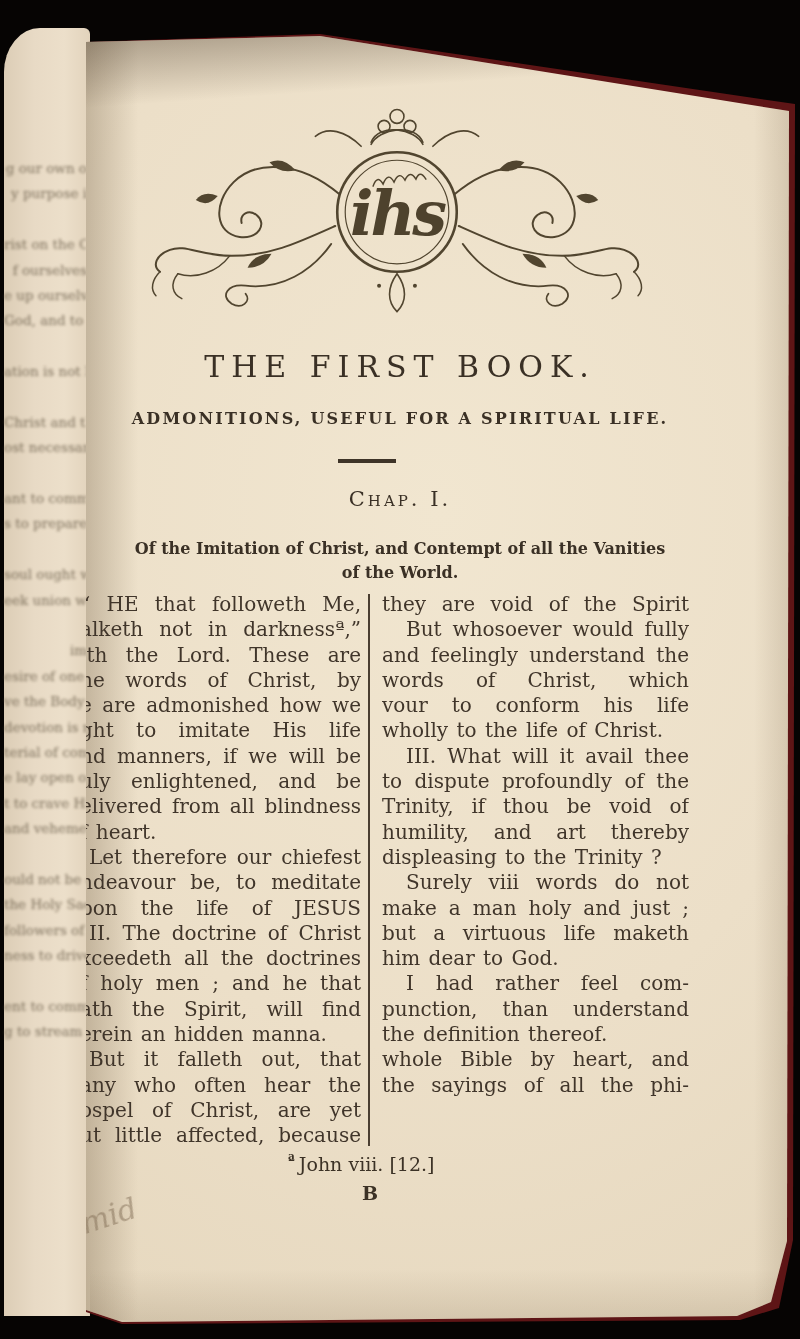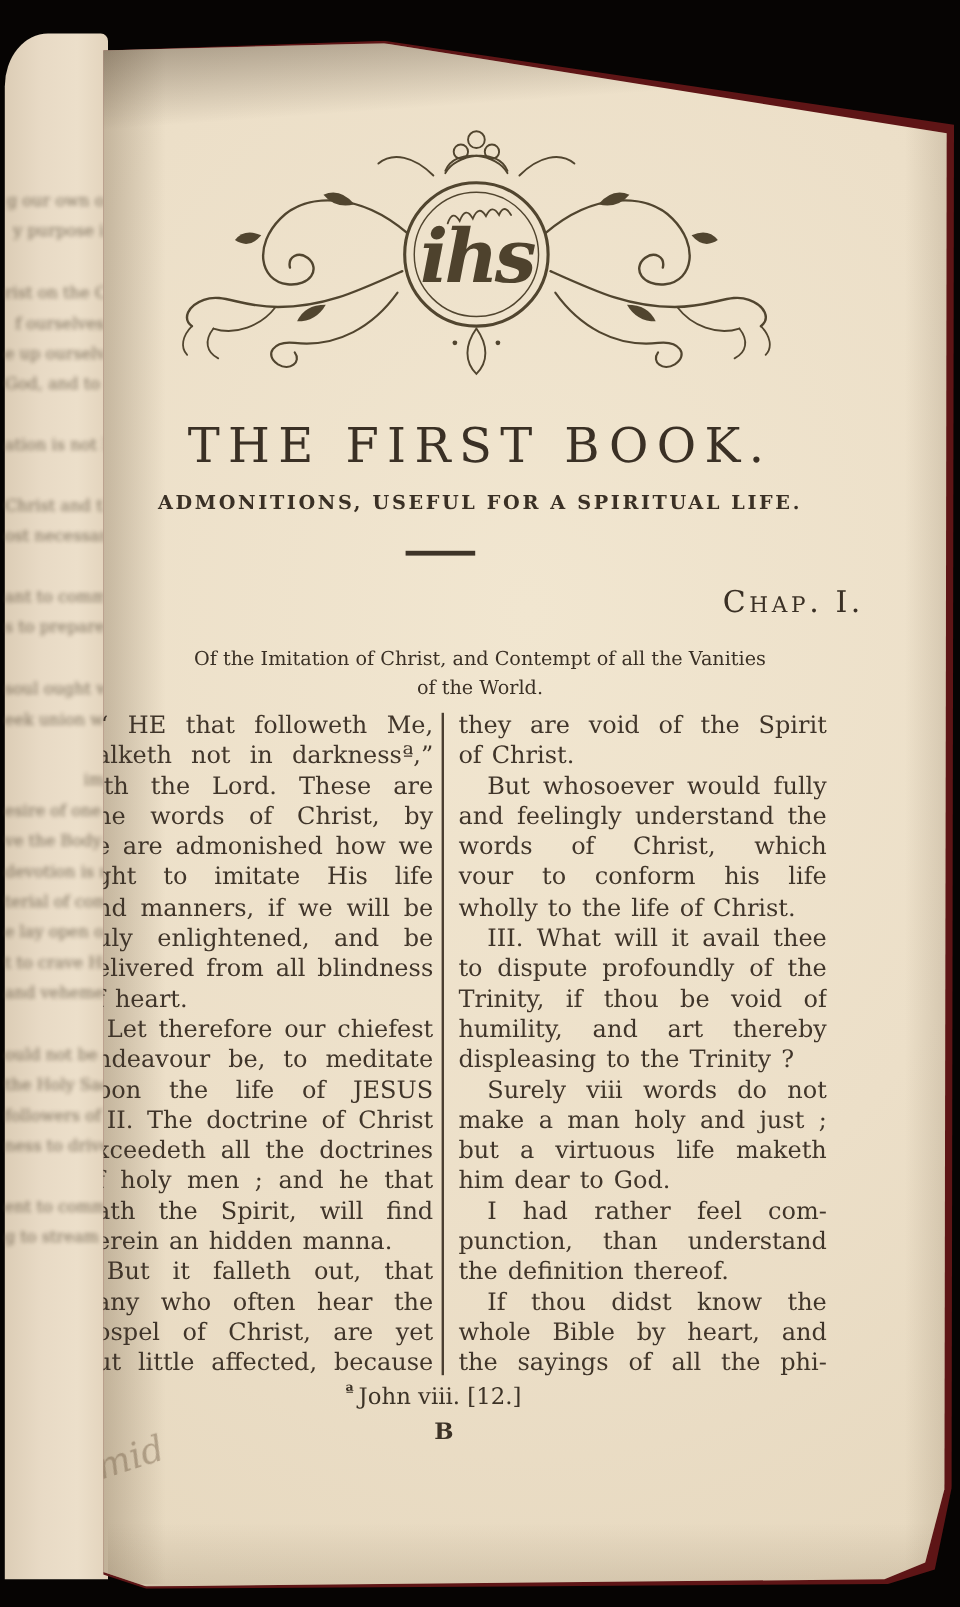--- a/index.html
+++ b/index.html
@@ -32,25 +32,25 @@
   .bottom-shade{position:absolute;left:90px;bottom:0;width:700px;height:70px;
      background:linear-gradient(0deg,rgba(96,76,50,.20),rgba(96,76,50,0));}
 
   
   .ornament{position:absolute;left:148px;top:104px;width:498px;height:228px;}
   .ornament text{font-family:"DejaVu Serif",serif;font-style:italic;font-weight:bold;
      letter-spacing:-3px;fill:#4e422d;}
 
   
   .center-band{position:absolute;left:80px;width:640px;text-align:center;color:#3a3025;}
-  .book-title{top:349px;font-size:40px;letter-spacing:7px;}
+  .book-title{top:349px;font-size:30px;letter-spacing:7px;}
   .admonitions{top:409px;font-size:16px;font-weight:bold;letter-spacing:2.2px;}
   .rule{position:absolute;left:338px;top:459px;width:58px;height:3.5px;background:#3e3428;}
-  .chap{top:487px;font-size:25px;font-variant:small-caps;letter-spacing:3px;text-align:right;}
-  .chapsub{top:537px;font-size:16px;font-weight:normal;line-height:24px;}
+  .chap{top:487px;font-size:21px;font-variant:small-caps;letter-spacing:3px;}
+  .chapsub{top:537px;font-size:16px;font-weight:bold;line-height:24px;}
 
   
   .columns{position:absolute;left:80px;top:592px;width:612px;height:558px;color:#40352a;}
   .col{position:absolute;top:0;font-size:20px;line-height:25.3px;word-spacing:2px;}
   .col-left{left:0;width:281px;}
   .col-right{left:302px;width:307px;}
   .divider{position:absolute;left:288px;top:2px;width:2px;height:552px;background:#4a3e31;}
   .col div{height:25.3px;overflow:hidden;text-align:justify;text-align-last:justify;}
   .col div.end{text-align-last:left;}
   .col div.ind{text-indent:24px;}
@@ -184,39 +184,37 @@
           <div>ath the Spirit, will find</div>
           <div class="end">erein an hidden manna.</div>
           <div class="ind-s">But it falleth out, that</div>
           <div>any who often hear the</div>
           <div>ospel of Christ, are yet</div>
           <div>ut little affected, because</div>
         </div>
       <div class="divider"></div>
       <div class="col col-right">
           <div>they are void of the Spirit</div>
-          <div class="end">of Christ.</div>
           <div class="ind">But whosoever would fully</div>
           <div>and feelingly understand the</div>
           <div>words of Christ, which endea-</div>
           <div>vour to conform his life</div>
           <div class="end">wholly to the life of Christ.</div>
           <div class="ind">III. What will it avail thee</div>
           <div>to dispute profoundly of the</div>
           <div>Trinity, if thou be void of</div>
           <div>humility, and art thereby</div>
           <div class="end">displeasing to the Trinity ?</div>
           <div class="ind">Surely viii words do not</div>
           <div>make a man holy and just ;</div>
           <div>but a virtuous life maketh</div>
           <div class="end">him dear to God.</div>
           <div class="ind">I had rather feel com-</div>
           <div>punction, than understand</div>
           <div class="end">the definition thereof.</div>
-          <div class="ind">If thou didst know the</div>
           <div>whole Bible by heart, and</div>
           <div>the sayings of all the phi-</div>
         </div>
     </div>
 
     <div class="footnote">
       <span class="mark">ª</span><span>John viii. [12.]</span>
     </div>
     <div class="sig">B</div>
 

